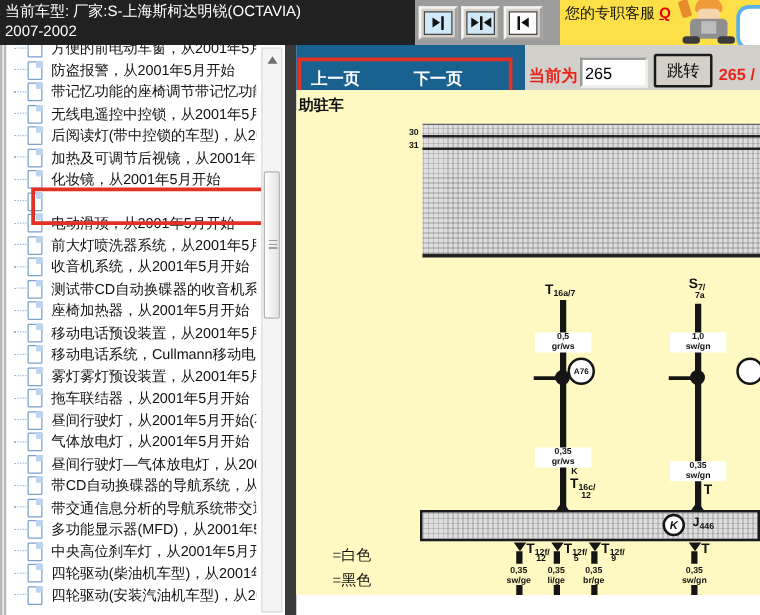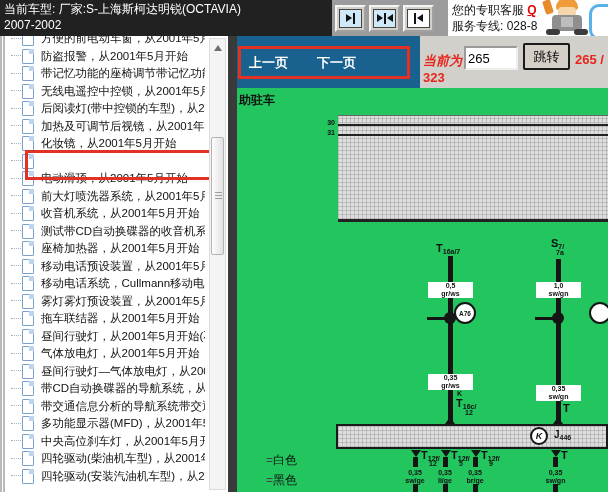--- a/index.html
+++ b/index.html
@@ -9,21 +9,21 @@
   .topbar{position:absolute;left:0;top:0;width:608px;height:36px;background:#212121;}
   .tb-title{position:absolute;left:4px;top:1px;color:#fff;font-size:12px;line-height:16px;white-space:nowrap;}
   .tb-mid{position:absolute;left:332px;top:0;width:116px;height:36px;background:#9c9c9c;display:flex;align-items:center;padding-left:3px;box-sizing:border-box;}
   .tb-btn{width:31px;height:27px;margin-right:3px;background:#d4d0c8;border:2px outset #f5f5f5;box-sizing:border-box;
           display:flex;align-items:center;justify-content:center;cursor:pointer;}
   .tb-btn .pane{width:21px;height:17px;background:#cfe9f8;border:1px solid #444;display:flex;align-items:center;justify-content:center;gap:1px;}
   .tb-btn .pane.white{background:#fdfdfd;}
   .tri-r{width:0;height:0;border-top:4px solid transparent;border-bottom:4px solid transparent;border-left:6px solid #111;}
   .tri-l{width:0;height:0;border-top:4px solid transparent;border-bottom:4px solid transparent;border-right:6px solid #111;}
   .vbar{width:2px;height:11px;background:#111;}
-  .tb-right{position:absolute;left:448px;top:0;width:160px;height:36px;background:#ffffff;overflow:hidden;}
+  .tb-right{position:absolute;left:448px;top:0;width:160px;height:36px;background:#fde047;overflow:hidden;}
   .svc{position:absolute;left:4px;top:2px;font-size:12px;line-height:16px;color:#111;white-space:nowrap;}
   .svc a{color:#e60000;text-decoration:underline;font-weight:bold;}
   .mascot{position:absolute;right:8px;top:-2px;width:62px;height:40px;}
   .m-helm{position:absolute;left:18px;top:0px;width:22px;height:12px;background:#ef9b3a;border-radius:10px 10px 3px 3px;}
   .m-face{position:absolute;left:20px;top:9px;width:18px;height:10px;background:#f6d6ad;border-radius:4px;}
   .m-body{position:absolute;left:14px;top:17px;width:30px;height:16px;background:#8f8f8f;border-radius:4px;}
   .m-bib{position:absolute;left:23px;top:19px;width:12px;height:10px;background:#bdbdbd;}
   .m-boot1{position:absolute;left:8px;top:31px;width:14px;height:6px;background:#3c3c3c;border-radius:3px;}
   .m-boot2{position:absolute;left:36px;top:31px;width:14px;height:6px;background:#3c3c3c;border-radius:3px;}
   .m-tool{position:absolute;left:6px;top:2px;width:8px;height:14px;background:#e78c2a;border-radius:2px;transform:rotate(-18deg);}
@@ -47,32 +47,32 @@
   .vs-up::after{content:"";width:0;height:0;border-left:4px solid transparent;border-right:4px solid transparent;border-bottom:6px solid #6f6f6f;}
   .vs-thumb{position:absolute;left:1px;top:98px;width:13px;height:118px;background:linear-gradient(90deg,#fdfdfd,#e2e2e2);
             border:1px solid #b4b4b4;border-radius:2px;box-sizing:border-box;cursor:grab;}
   .vs-grip{position:absolute;left:3px;top:54px;width:7px;height:8px;
            background:repeating-linear-gradient(#9e9e9e 0 1px,transparent 1px 3px);}
   
   .main-strip{position:absolute;left:228px;top:36px;width:9px;height:456px;background:#3a3a3a;}
   .navbar{position:absolute;left:237px;top:36px;width:371px;height:52px;background:#19618f;}
   .nav-redbox{left:1px;top:10px;width:172px;height:33px;}
   .nav-link{position:absolute;top:18px;color:#fff;font-size:13px;font-weight:bold;cursor:pointer;}
-  .nav-prev{left:12px;font-family:Liberation Mono, monospace;} .nav-next{left:80px;text-align:right;}
+  .nav-prev{left:12px;font-family:Liberation Mono, monospace;} .nav-next{left:94px;text-align:right;}
   .nav-right{position:absolute;left:183px;top:0;width:188px;height:52px;background:#d2d0cb;}
   .red-text{color:#e8251c;font-size:13px;font-weight:bold;}
-  .cur-label{position:absolute;left:3px;top:16px;font-style:italic;}
+  .cur-label{position:absolute;left:3px;top:16px;}
   .page-input{position:absolute;left:44px;top:10px;width:46px;height:20px;border:2px inset #eee;background:#fff;
               font-size:13px;font-family:inherit;padding:0 2px;box-sizing:content-box;}
   .jump-btn{position:absolute;left:103px;top:7px;width:47px;height:27px;background:#d4d0c8;border:2px solid #1a1a1a;
             border-radius:2px;font-size:13px;font-family:inherit;cursor:pointer;}
   .pg-ind1{position:absolute;left:155px;top:16px;}
   .pg-ind2{position:absolute;left:3px;top:34px;}
   
-  .page{position:absolute;left:237px;top:88px;width:371px;height:404px;background:#22c55e;overflow:hidden;color:#111;}
+  .page{position:absolute;left:237px;top:72px;width:371px;height:404px;background:#fef9c3;overflow:hidden;color:#111;}
   .pg-title{position:absolute;left:2px;top:4px;font-size:12px;font-weight:bold;}
   .hatch{background-color:#dedede;
     background-image:repeating-linear-gradient(0deg,rgba(110,110,110,.28) 0 1px,transparent 1px 4px),
                      repeating-linear-gradient(90deg,rgba(110,110,110,.28) 0 1px,transparent 1px 4px);}
   .band-top{position:absolute;left:101px;top:27px;width:270px;height:107px;border-top:1px solid #666;border-bottom:3px solid #222;box-sizing:border-box;}
   .busline{position:absolute;left:101px;width:270px;height:2px;background:#222;}
   .bus-lab{position:absolute;width:14px;text-align:right;font-size:7px;font-weight:bold;}
   .band-cu{position:absolute;left:99px;top:336px;width:272px;height:25px;border:2px solid #1a1a1a;box-sizing:border-box;}
   .wire{position:absolute;width:5px;background:#151515;}
   .dot{position:absolute;width:12px;height:12px;border-radius:50%;background:#151515;}
@@ -120,21 +120,20 @@
       <div class="tb-btn">
         <span class="pane white">
             <span class="vbar"></span>
             <span class="tri-l"></span>
           </span>
       </div>
     </div>
     <div class="tb-right">
       <div class="svc">
         <div><span>您的专职客服 </span><a href="#">Q</a></div>
-        <div>服务专线: 028-8</div>
       </div>
       <div class="mascot">
         <div class="m-tool"></div>
           <div class="m-helm"></div>
           <div class="m-face"></div>
         <div class="m-body"></div>
           <div class="m-bib"></div>
           <div class="m-boot1"></div>
           <div class="m-boot2"></div>
       </div>

